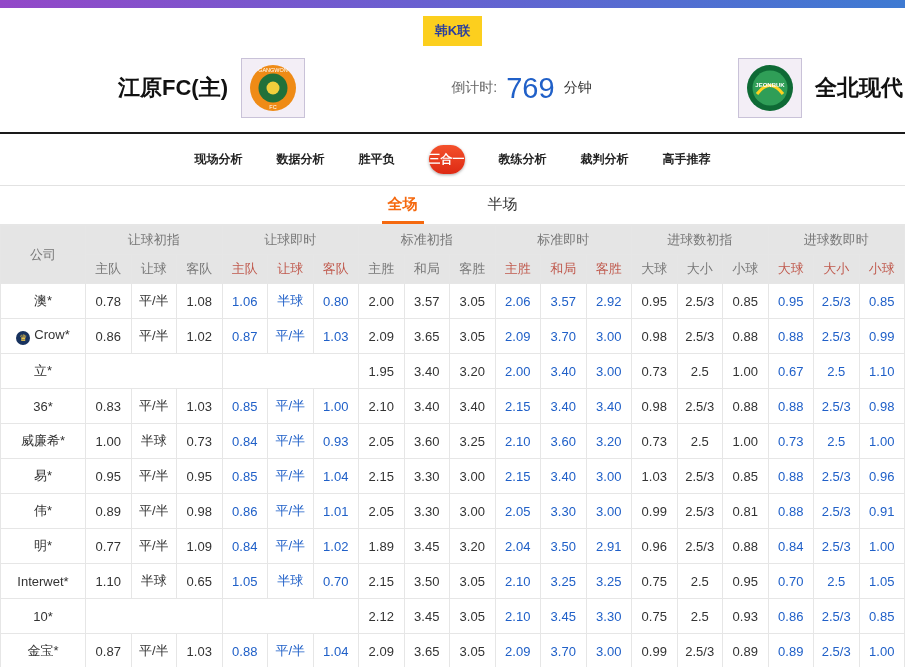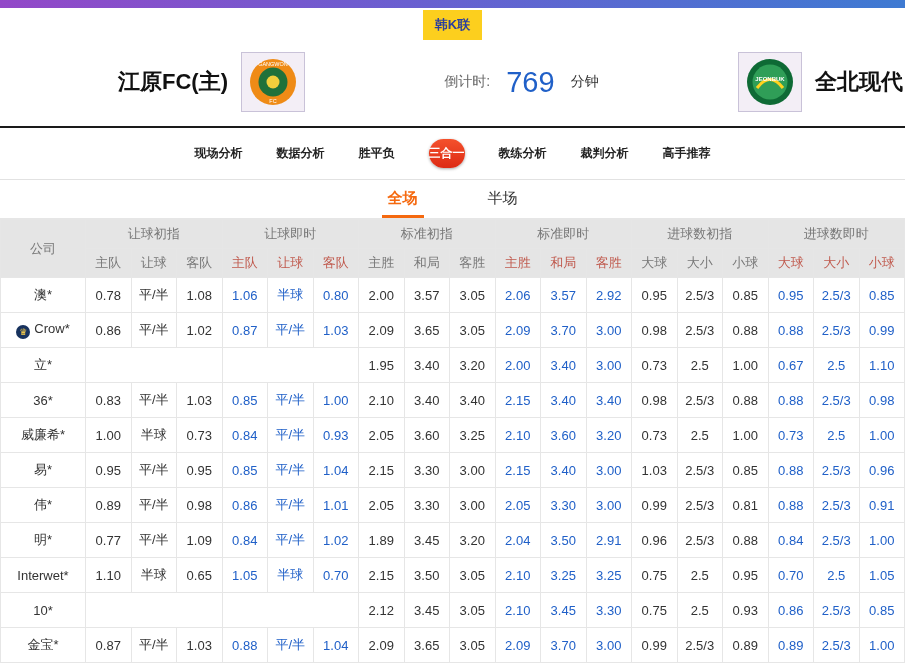--- a/index.html
+++ b/index.html
@@ -10,21 +10,21 @@
     overflow: hidden;
   }
   .topbar {
     height: 8px;
     background: linear-gradient(90deg, #9348c8 0%, #6a5fd0 45%, #3e7ad2 100%);
   }
   .header { border-bottom: 2px solid #1a1a1a; }
   .matchinfo {
     display: flex;
     justify-content: center;
-    margin-top: 2px;
+    margin-top: 8px;
     font-size: 13px;
   }
   .league-badge {
     background: var(--badge, #fccf1e);
     color: #2b3f9e;
     font-weight: bold;
     padding: 6px 12px;
     cursor: pointer;
   }
   .kickoff {
@@ -49,21 +49,21 @@
     width: 64px; height: 60px;
     border: 1px solid #c9c2d8;
     background: #f3eef6;
     display: flex; align-items: center; justify-content: center;
   }
   .countdown {
     flex: 1;
     display: flex;
     justify-content: center;
     align-items: center;
-    gap: 16px;
+    gap: 9px;
     text-align: center;
   }
   .cd-label { font-size: 14px; color: #666; }
   .cd-value { font-size: 29px; font-weight: normal; color: var(--live, #2060c8); }
   .cd-unit  { font-size: 14px; color: #333; }
 
   .nav {
     display: flex;
     justify-content: center;
     align-items: center;

